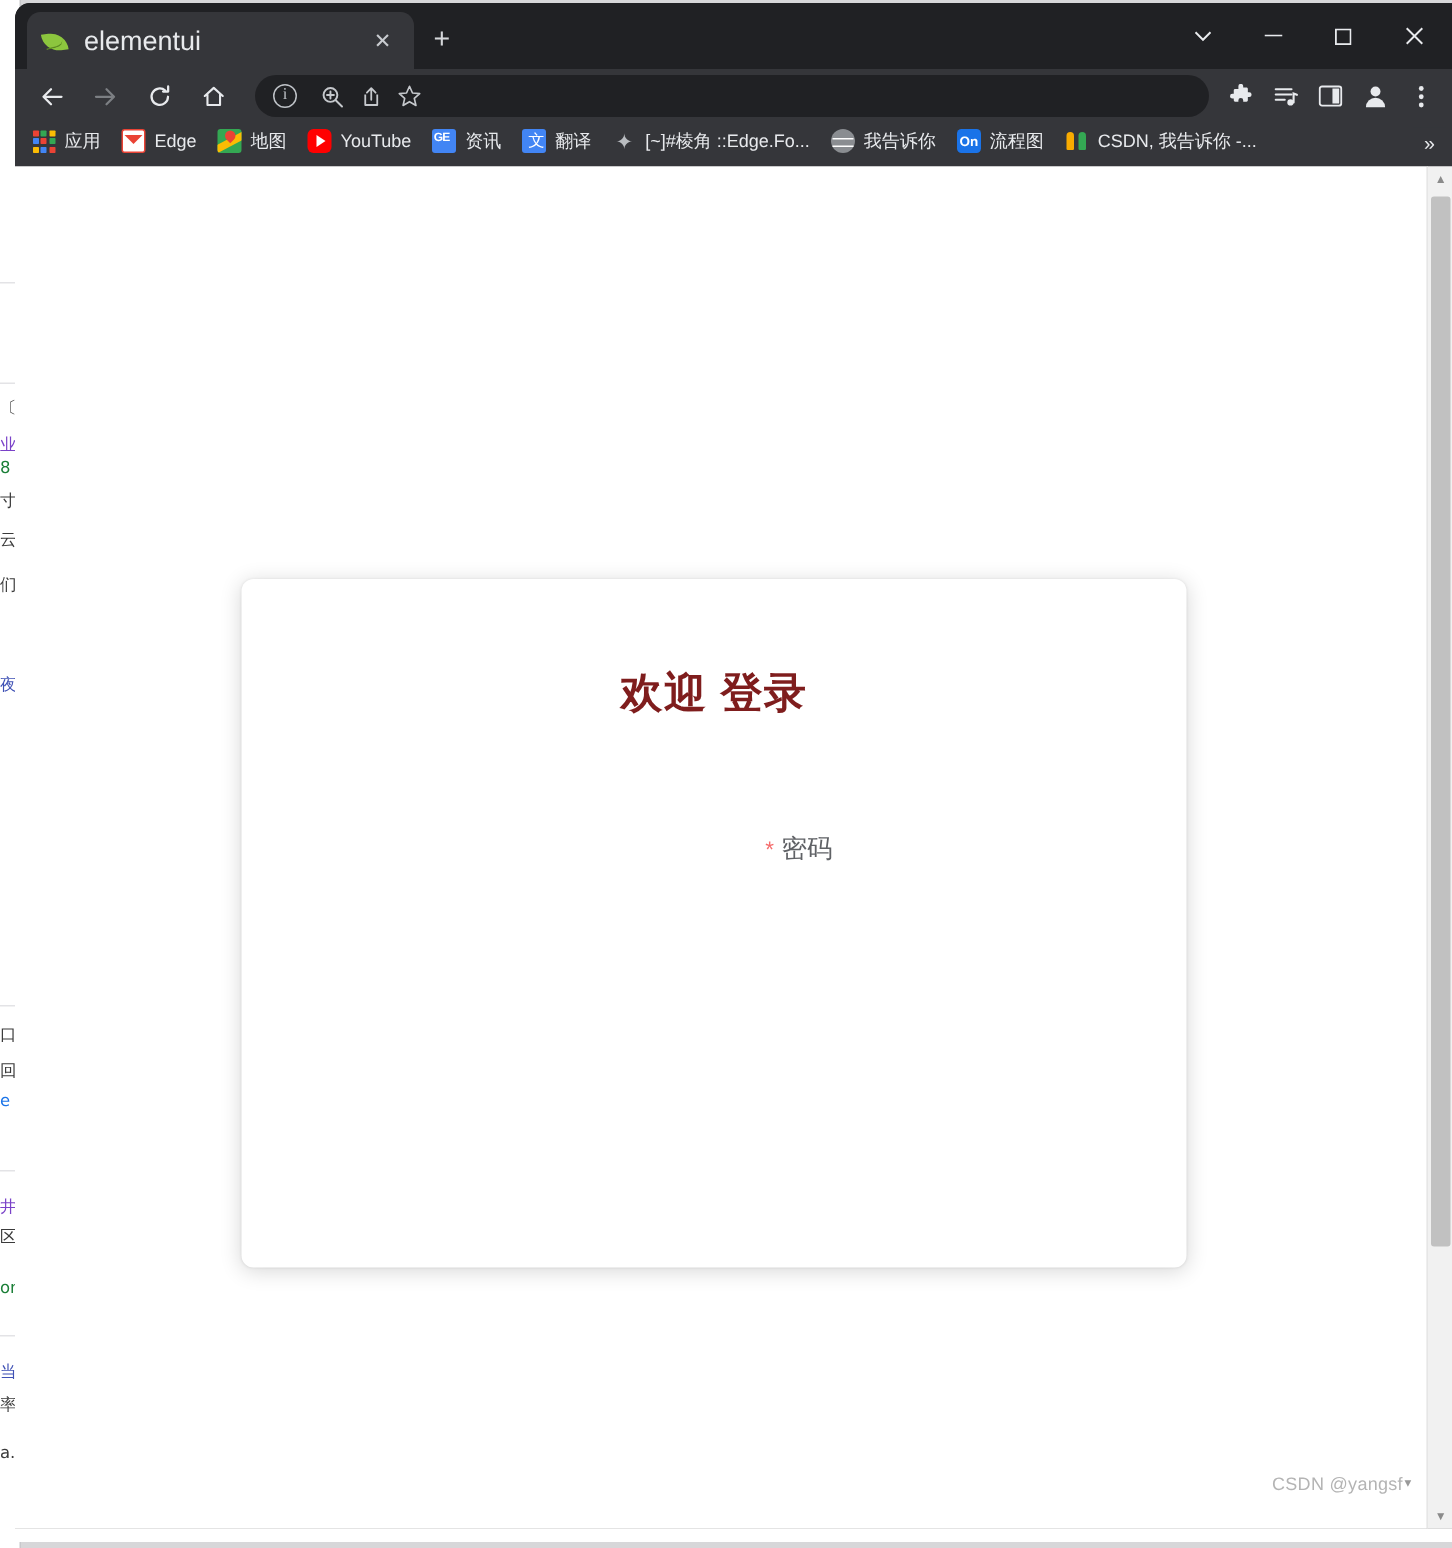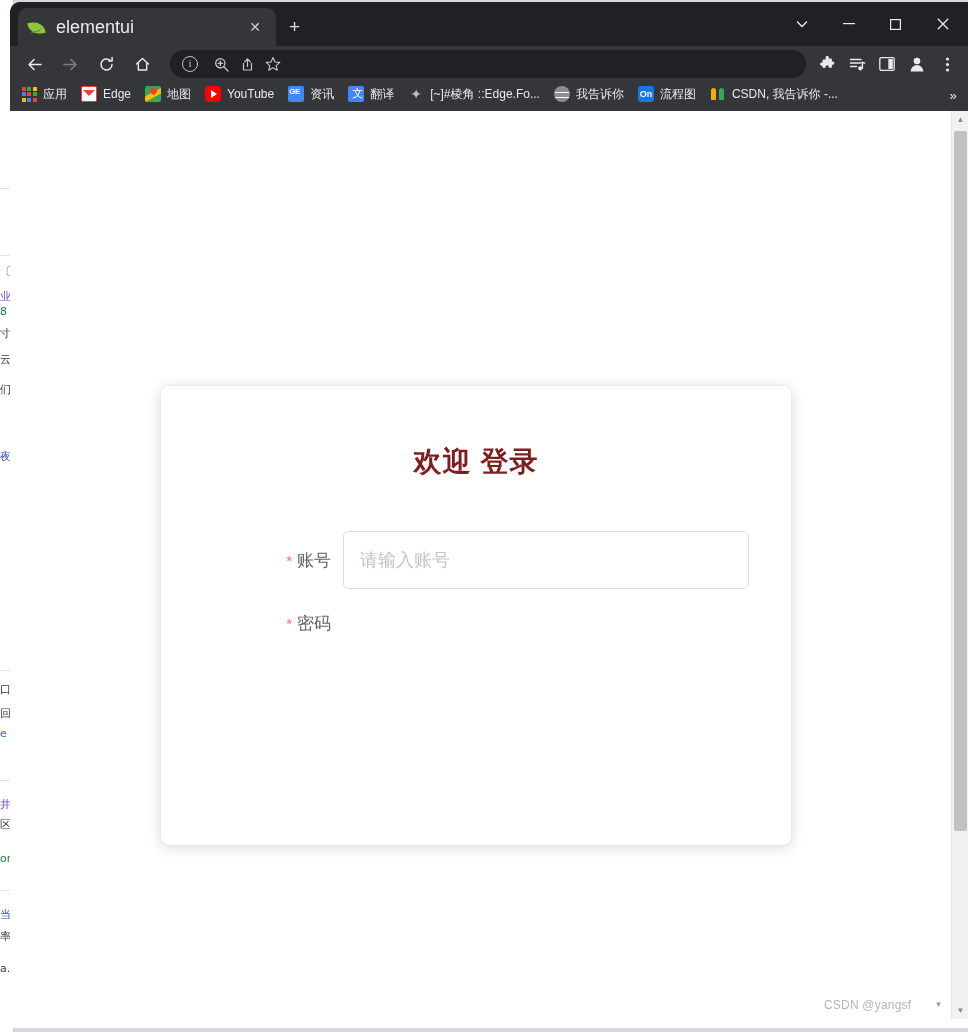--- a/index.html
+++ b/index.html
@@ -184,21 +184,21 @@
     background: #ffffff; border-radius: 8px;
     box-shadow: 0 2px 14px rgba(0,0,0,0.16), 0 0 2px rgba(0,0,0,0.08);
   }
   #login-title {
     text-align: center; padding-top: 57px;
     font-size: 28px; font-weight: bold; color: #7f1d1d;
     letter-spacing: 1px;
   }
   .form-row { display: flex; align-items: center; margin-top: 0; }
   #row-account { margin-top: 50px; }
-  #row-password { margin-top: 23px; }
+  #row-password { margin-top: 23px; flex-direction: column; }
   .form-label {
     width: 182px; text-align: right; padding-right: 12px;
     font-size: 17px; color: #606266; white-space: nowrap;
   }
   .form-label .req { color: #f56c6c; margin-right: 5px; font-size: 15px; }
   .form-input {
     width: 406px; height: 58px;
     border: 1px solid #dcdfe6; border-radius: 5px;
     background: #fff; padding: 0 16px;
     font-size: 18px; color: #606266;
@@ -209,23 +209,23 @@
   #row-submit { display: flex; margin-top: 28px; }
   #row-submit .spacer { width: 182px; }
   #login-button {
     width: 106px; height: 62px;
     background: #409eff; color: #ffffff;
     border: none; border-radius: 5px;
     font-size: 19px; cursor: pointer;
     font-family: "Liberation Sans", "DejaVu Sans", sans-serif;
   }
   #watermark {
-    position: absolute; right: 10px; bottom: 7px;
+    position: absolute; right: 10px; bottom: 23px;
     display: flex; align-items: flex-start;
-    font-size: 12px; color: #b4b4b4; letter-spacing: 0.2px; gap: 24px;
+    font-size: 12px; color: #b4b4b4; letter-spacing: 0.2px;
   }
   #watermark .wm-caret {
     margin-left: 1px; font-size: 9px; color: #9a9a9a; line-height: 13px;
   }
 
   
   #scrollbar {
     width: 17px; background: #f1f1f1; border-left: 1px solid #e6e6e6;
     position: relative; flex: none;
   }
@@ -437,24 +437,20 @@
     <div id="bm-overflow">»</div>
   </div>
 
   <div id="viewport">
     <div id="page">
 
       <div id="login-card">
         <div id="login-title">欢迎 登录</div>
 
         <div class="form-row" id="row-account">
-          <div class="form-label">
-            <span class="req">*</span><span>账号</span>
-          </div>
-          <input class="form-input" type="text" placeholder="请输入账号" style="">
         </div>
 
         <div class="form-row" id="row-password">
           <div class="form-label">
             <span class="req">*</span><span>密码</span>
           </div>
         </div>
 
         <div id="row-submit">
           <div class="spacer"></div>

